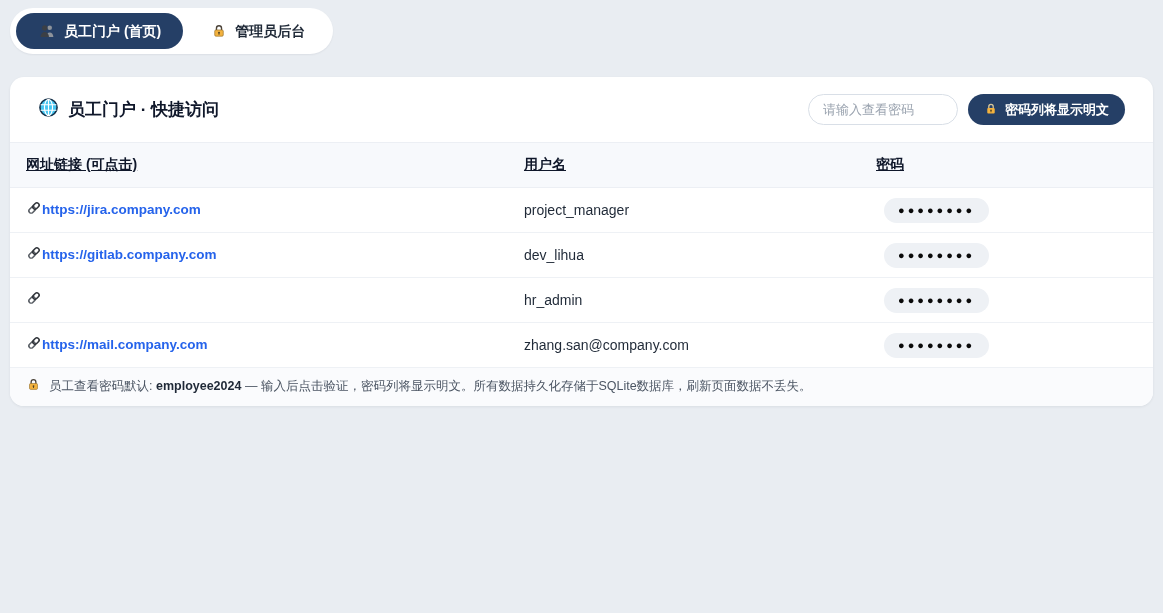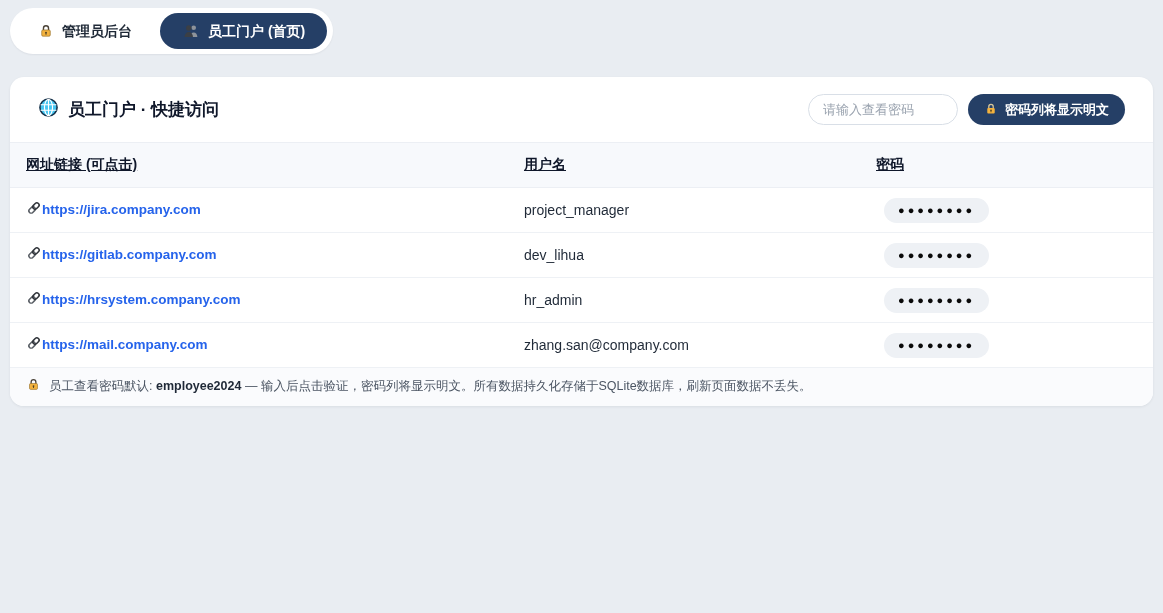--- a/index.html
+++ b/index.html
@@ -84,41 +84,41 @@
   }
   .note b{color:#1f2937;font-weight:700;}
 </style>
 </head>
 <body>
 
 <div class="page">
 
   
   <nav class="tabbar">
+    <button class="tab active">
+      <span class="icon">
+        <svg width="18" height="18" viewBox="0 0 24 24">
+          <circle cx="15.6" cy="7.6" r="3.1" fill="#8d939b"></circle>
+          <path d="M10.8 20c0-3.6 2.2-6.1 4.8-6.1 2.7 0 4.9 2.5 4.9 6.1z" fill="#8d939b"></path>
+          <circle cx="9" cy="8" r="3.6" fill="#3b3f45"></circle>
+          <path d="M3.4 20c0-3.9 2.5-6.6 5.6-6.6s5.6 2.7 5.6 6.6z" fill="#3b3f45"></path>
+        </svg>
+      </span>
+      <span>员工门户 (首页)</span>
+    </button>
     <button class="tab">
       <span class="icon">
         <svg width="16" height="16" viewBox="0 0 24 24">
           <path d="M8.2 11V8a3.8 3.8 0 0 1 7.6 0v3" fill="none" stroke="#4a4238" stroke-width="2.1"></path>
           <rect x="5.6" y="10.4" width="12.8" height="9.4" rx="1.8" fill="#f3b23e" stroke="#97712c" stroke-width="1"></rect>
           <circle cx="12" cy="14.4" r="1.4" fill="#4a3d22"></circle>
           <rect x="11.3" y="15" width="1.4" height="2.6" fill="#4a3d22"></rect>
         </svg>
       </span>
       <span>管理员后台</span>
-    </button>
-    <button class="tab active">
-      <span class="icon">
-        <svg width="18" height="18" viewBox="0 0 24 24">
-          <circle cx="15.6" cy="7.6" r="3.1" fill="#8d939b"></circle>
-          <path d="M10.8 20c0-3.6 2.2-6.1 4.8-6.1 2.7 0 4.9 2.5 4.9 6.1z" fill="#8d939b"></path>
-          <circle cx="9" cy="8" r="3.6" fill="#3b3f45"></circle>
-          <path d="M3.4 20c0-3.9 2.5-6.6 5.6-6.6s5.6 2.7 5.6 6.6z" fill="#3b3f45"></path>
-        </svg>
-      </span>
-      <span>员工门户 (首页)</span>
     </button>
   </nav>
 
   
   <section class="card">
 
     <header class="card-head">
       <h1 class="title">
         <span class="icon">
           <svg width="21" height="21" viewBox="0 0 24 24">
@@ -197,21 +197,20 @@
       <div class="cell">
         <a class="site-link">
           <span class="icon">
             <svg width="16" height="16" viewBox="0 0 24 24">
               <g transform="rotate(-45 12 12)" fill="none">
                 <rect x="2.6" y="8.6" width="10.6" height="6.8" rx="3.4" stroke="#5a5f66" stroke-width="2.3"></rect>
                 <rect x="10.8" y="8.6" width="10.6" height="6.8" rx="3.4" stroke="#30343a" stroke-width="2.3"></rect>
               </g>
             </svg>
           </span>
-          <span>https://hrsystem.company.com</span>
         </a>
       </div>
       <div class="cell user-cell">hr_admin</div>
       <div class="cell">
         <span class="pass-pill">●●●●●●●●</span>
       </div>
     </div>
 
     <div class="row">
       <div class="cell">

